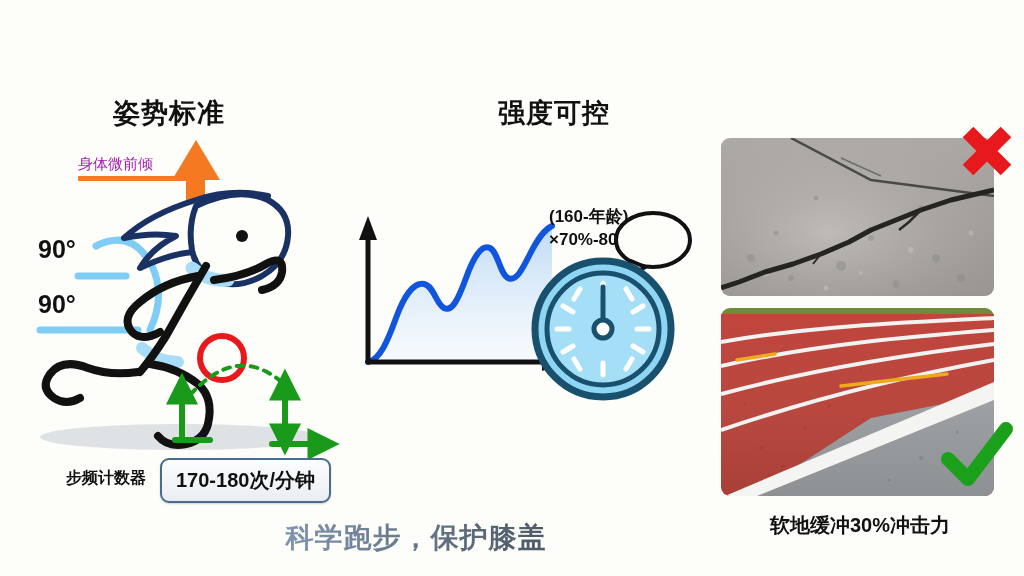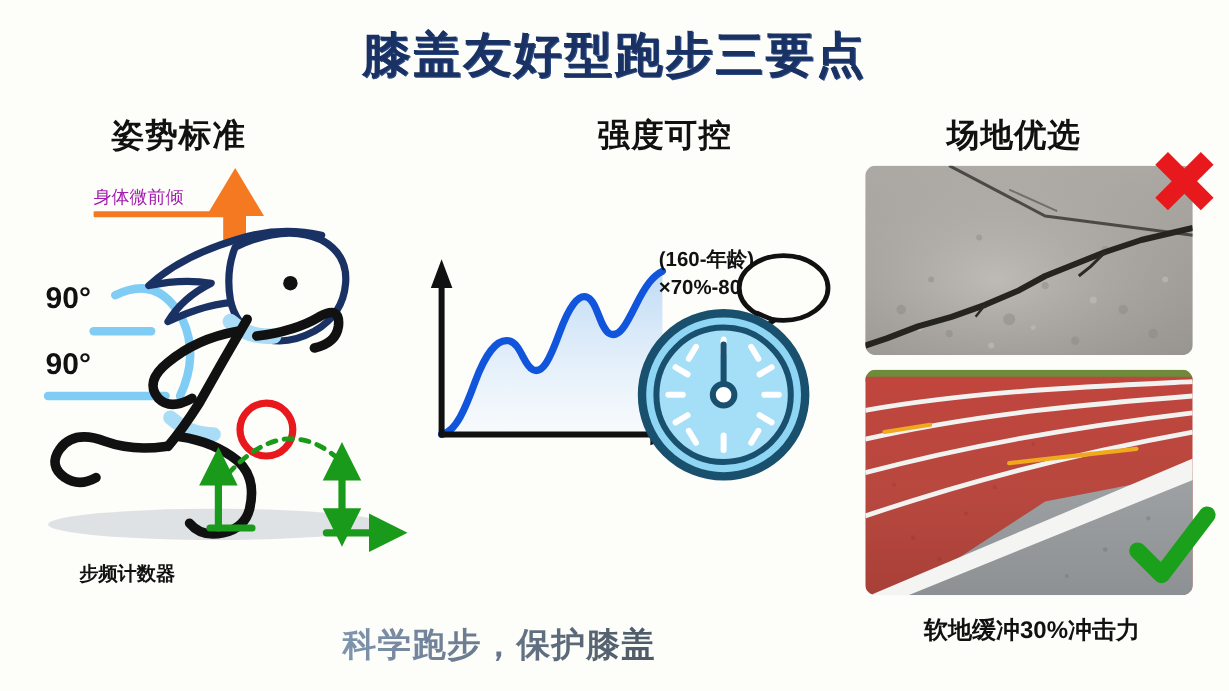--- a/index.html
+++ b/index.html
@@ -20,21 +20,21 @@
     letter-spacing: 2px;
     text-shadow: 1px 1px 0 #2a4a86;
   }
 
   
   .sec-head {
     position: absolute;
     font-size: 27px; font-weight: bold; color: #111;
     letter-spacing: 1px; white-space: nowrap;
   }
-  #head-1 { top: 95px; left: 93px; }
+  #head-1 { top: 95px; left: 113px; }
   #head-2 { top: 95px; left: 450px; margin-left: 48px; }
   #head-3 { top: 95px; left: 789px; }
 
   
   #panel-posture { position: absolute; left: 0; top: 130px; width: 345px; height: 400px; }
 
   .lean-label {
     position: absolute; left: 78px; top: 155px;
     font-size: 15px; font-weight: normal; color: #a21caf;
     white-space: nowrap;
@@ -106,25 +106,23 @@
     -webkit-background-clip: text; background-clip: text;
     color: transparent;
     letter-spacing: 1px;
   }
 </style>
 </head>
 <body>
 
 <div id="root">
 
-  <div class="main-title">膝盖友好型跑步三要点</div>
 
   <div class="sec-head" id="head-1">姿势标准</div>
   <div class="sec-head" id="head-2">强度可控</div>
-  <div class="sec-head" id="head-3">场地优选</div>
 
   <div id="panel-posture"></div>
 
   <div class="lean-label">身体微前倾</div>
   <div class="lean-underline"></div>
 
   <div class="ang-label" id="ang-1">90°</div>
   <div class="ang-label" id="ang-2">90°</div>
 
   <svg style="position:absolute;left:0;top:0;width:1024px;height:576px;pointer-events:none;">
@@ -179,20 +177,21 @@
       <line x1="285" y1="390" x2="285" y2="438" stroke-width="6"></line>
       <polygon points="285,374 297,398 273,398"></polygon>
       <polygon points="285,450 297,426 273,426"></polygon>
 
       <line x1="272" y1="444" x2="320" y2="444" stroke-width="6"></line>
       <polygon points="334,444 310,456 310,432"></polygon>
     </g>
   </svg>
 
   <div class="cadence-label">步频计数器</div>
+  <div class="cadence-box">170-180次/分钟</div>
 
   <div id="panel-intensity"></div>
 
   <svg style="position:absolute;left:340px;top:200px;width:230px;height:190px;pointer-events:none;">
     <defs>
       <linearGradient id="areaFill" x1="0" y1="0" x2="0" y2="1">
         <parameter name="stop offset">0%</parameter>
         <stop offset="0%" stop-color="#bcd9f5" stop-opacity="0.95"></stop>
         <stop offset="100%" stop-color="#f4f9fe" stop-opacity="0.6"></stop>
       </linearGradient>

